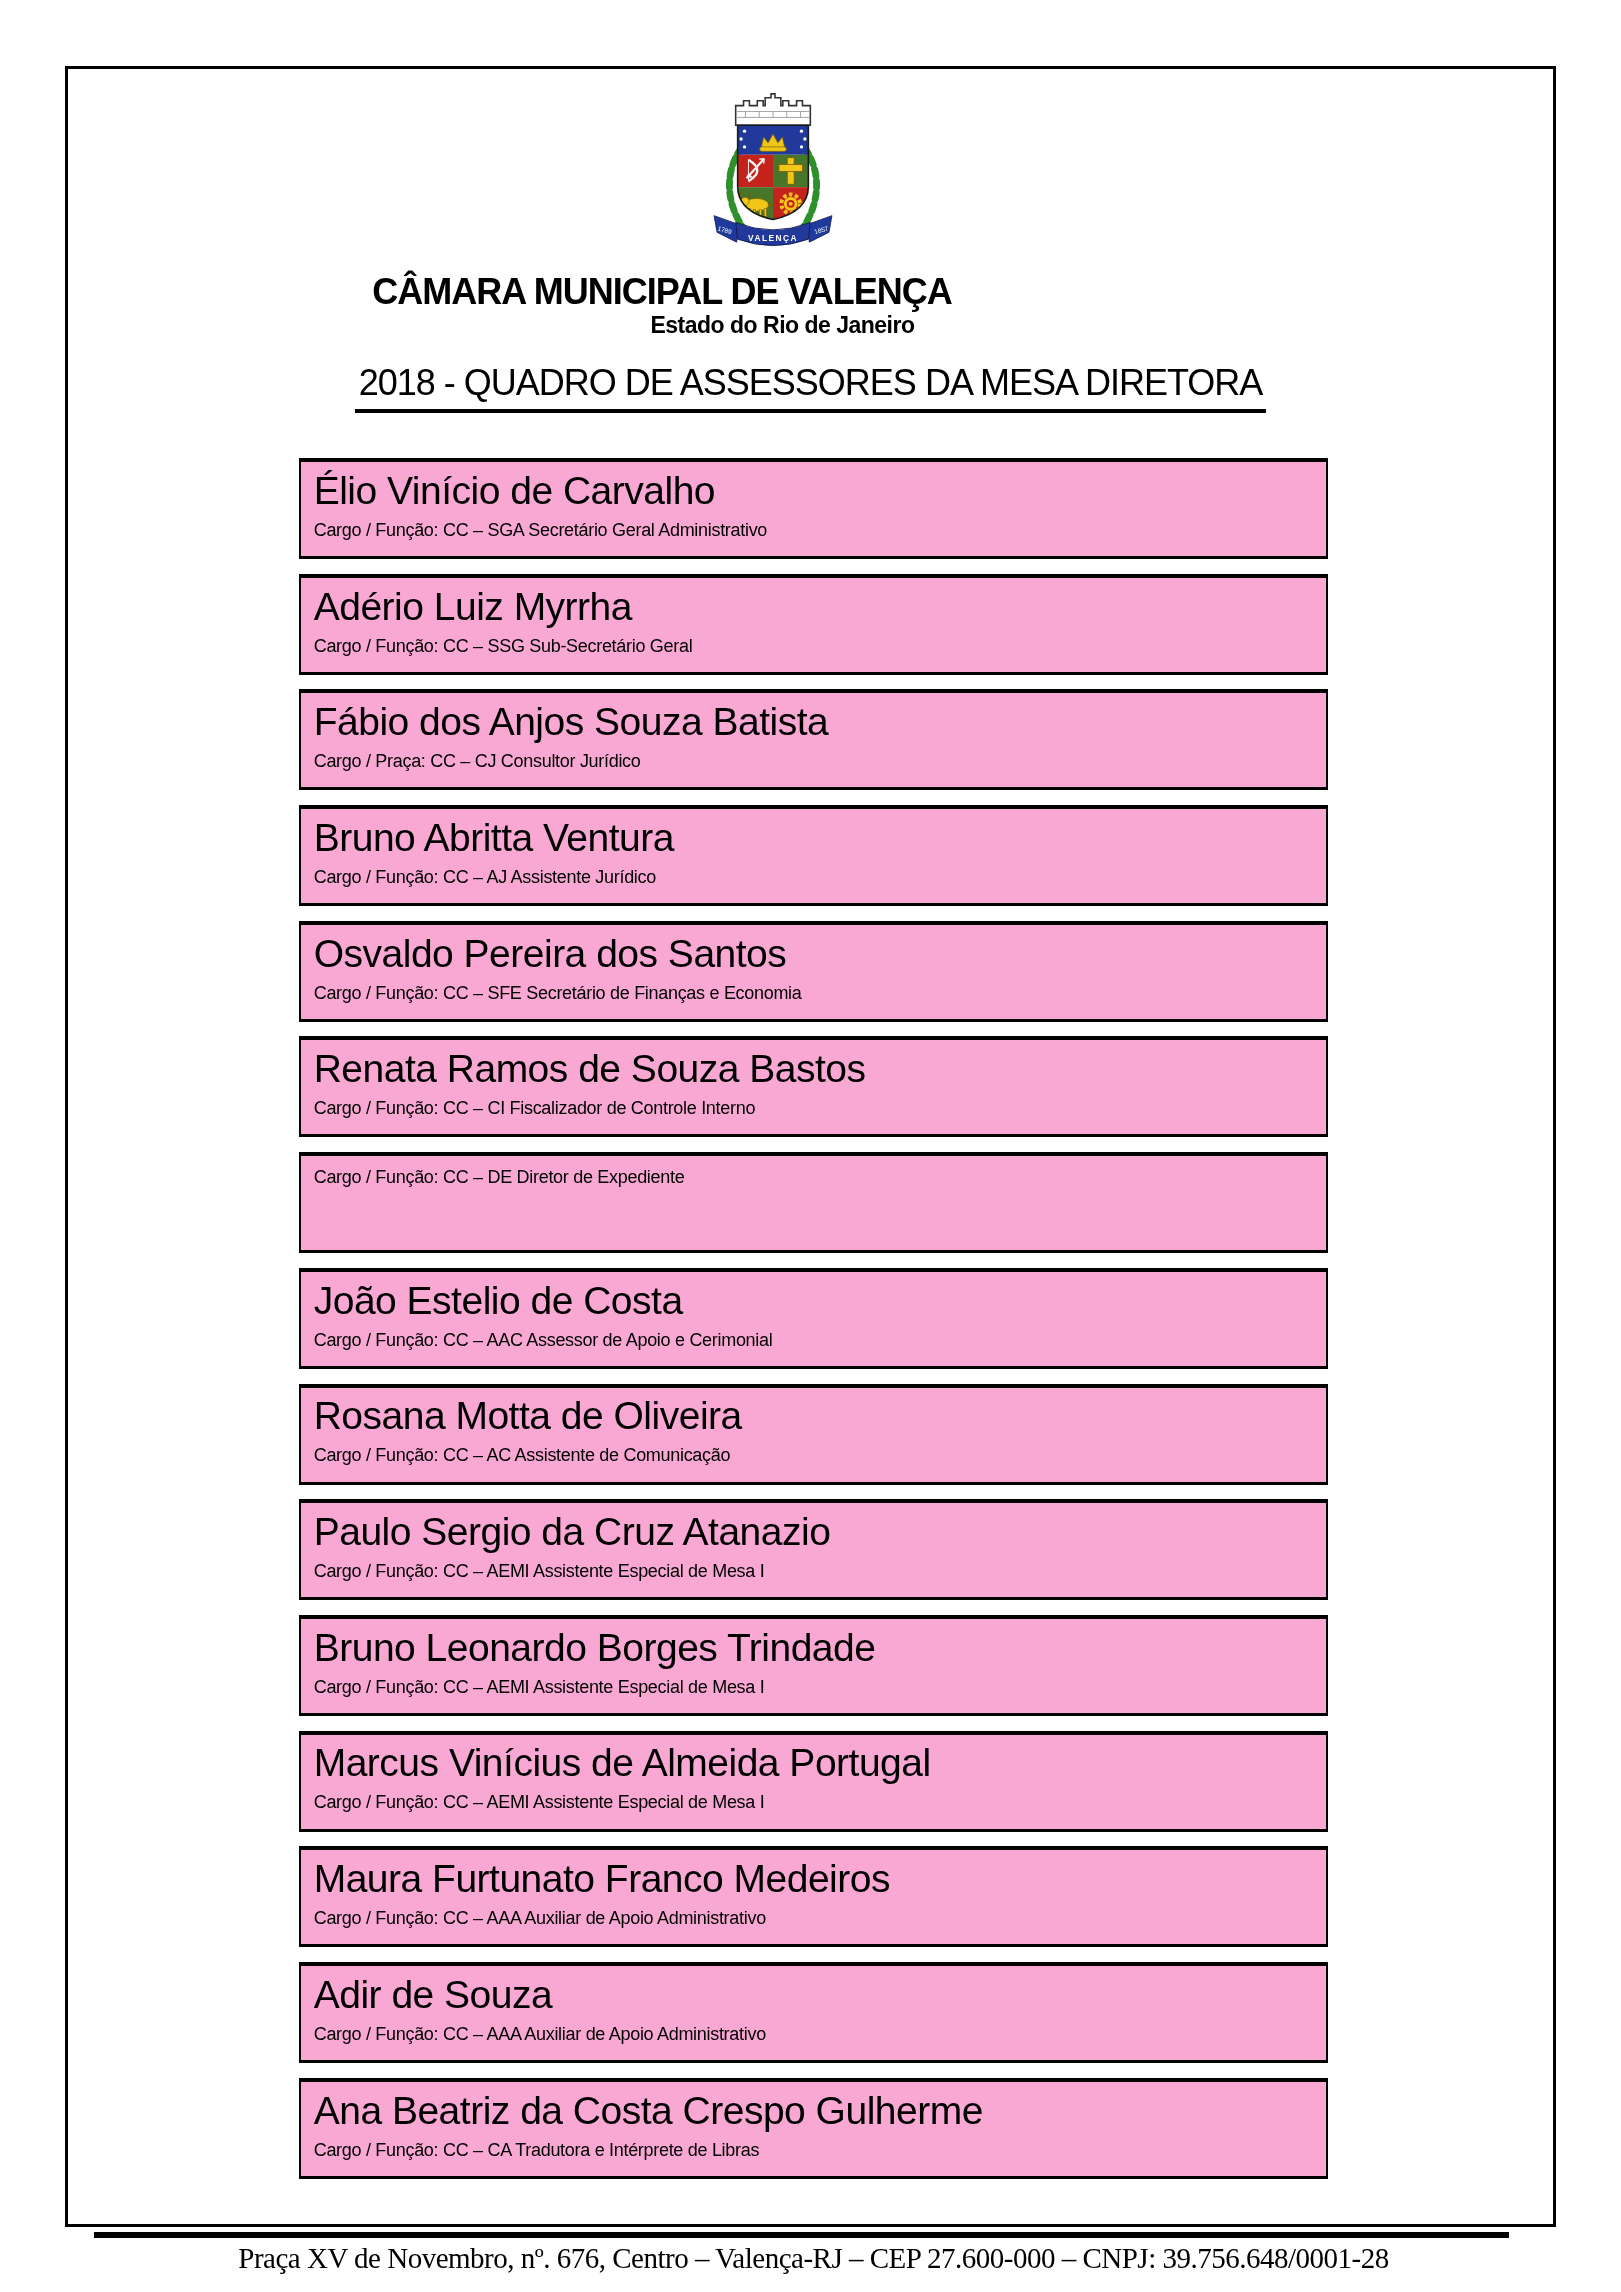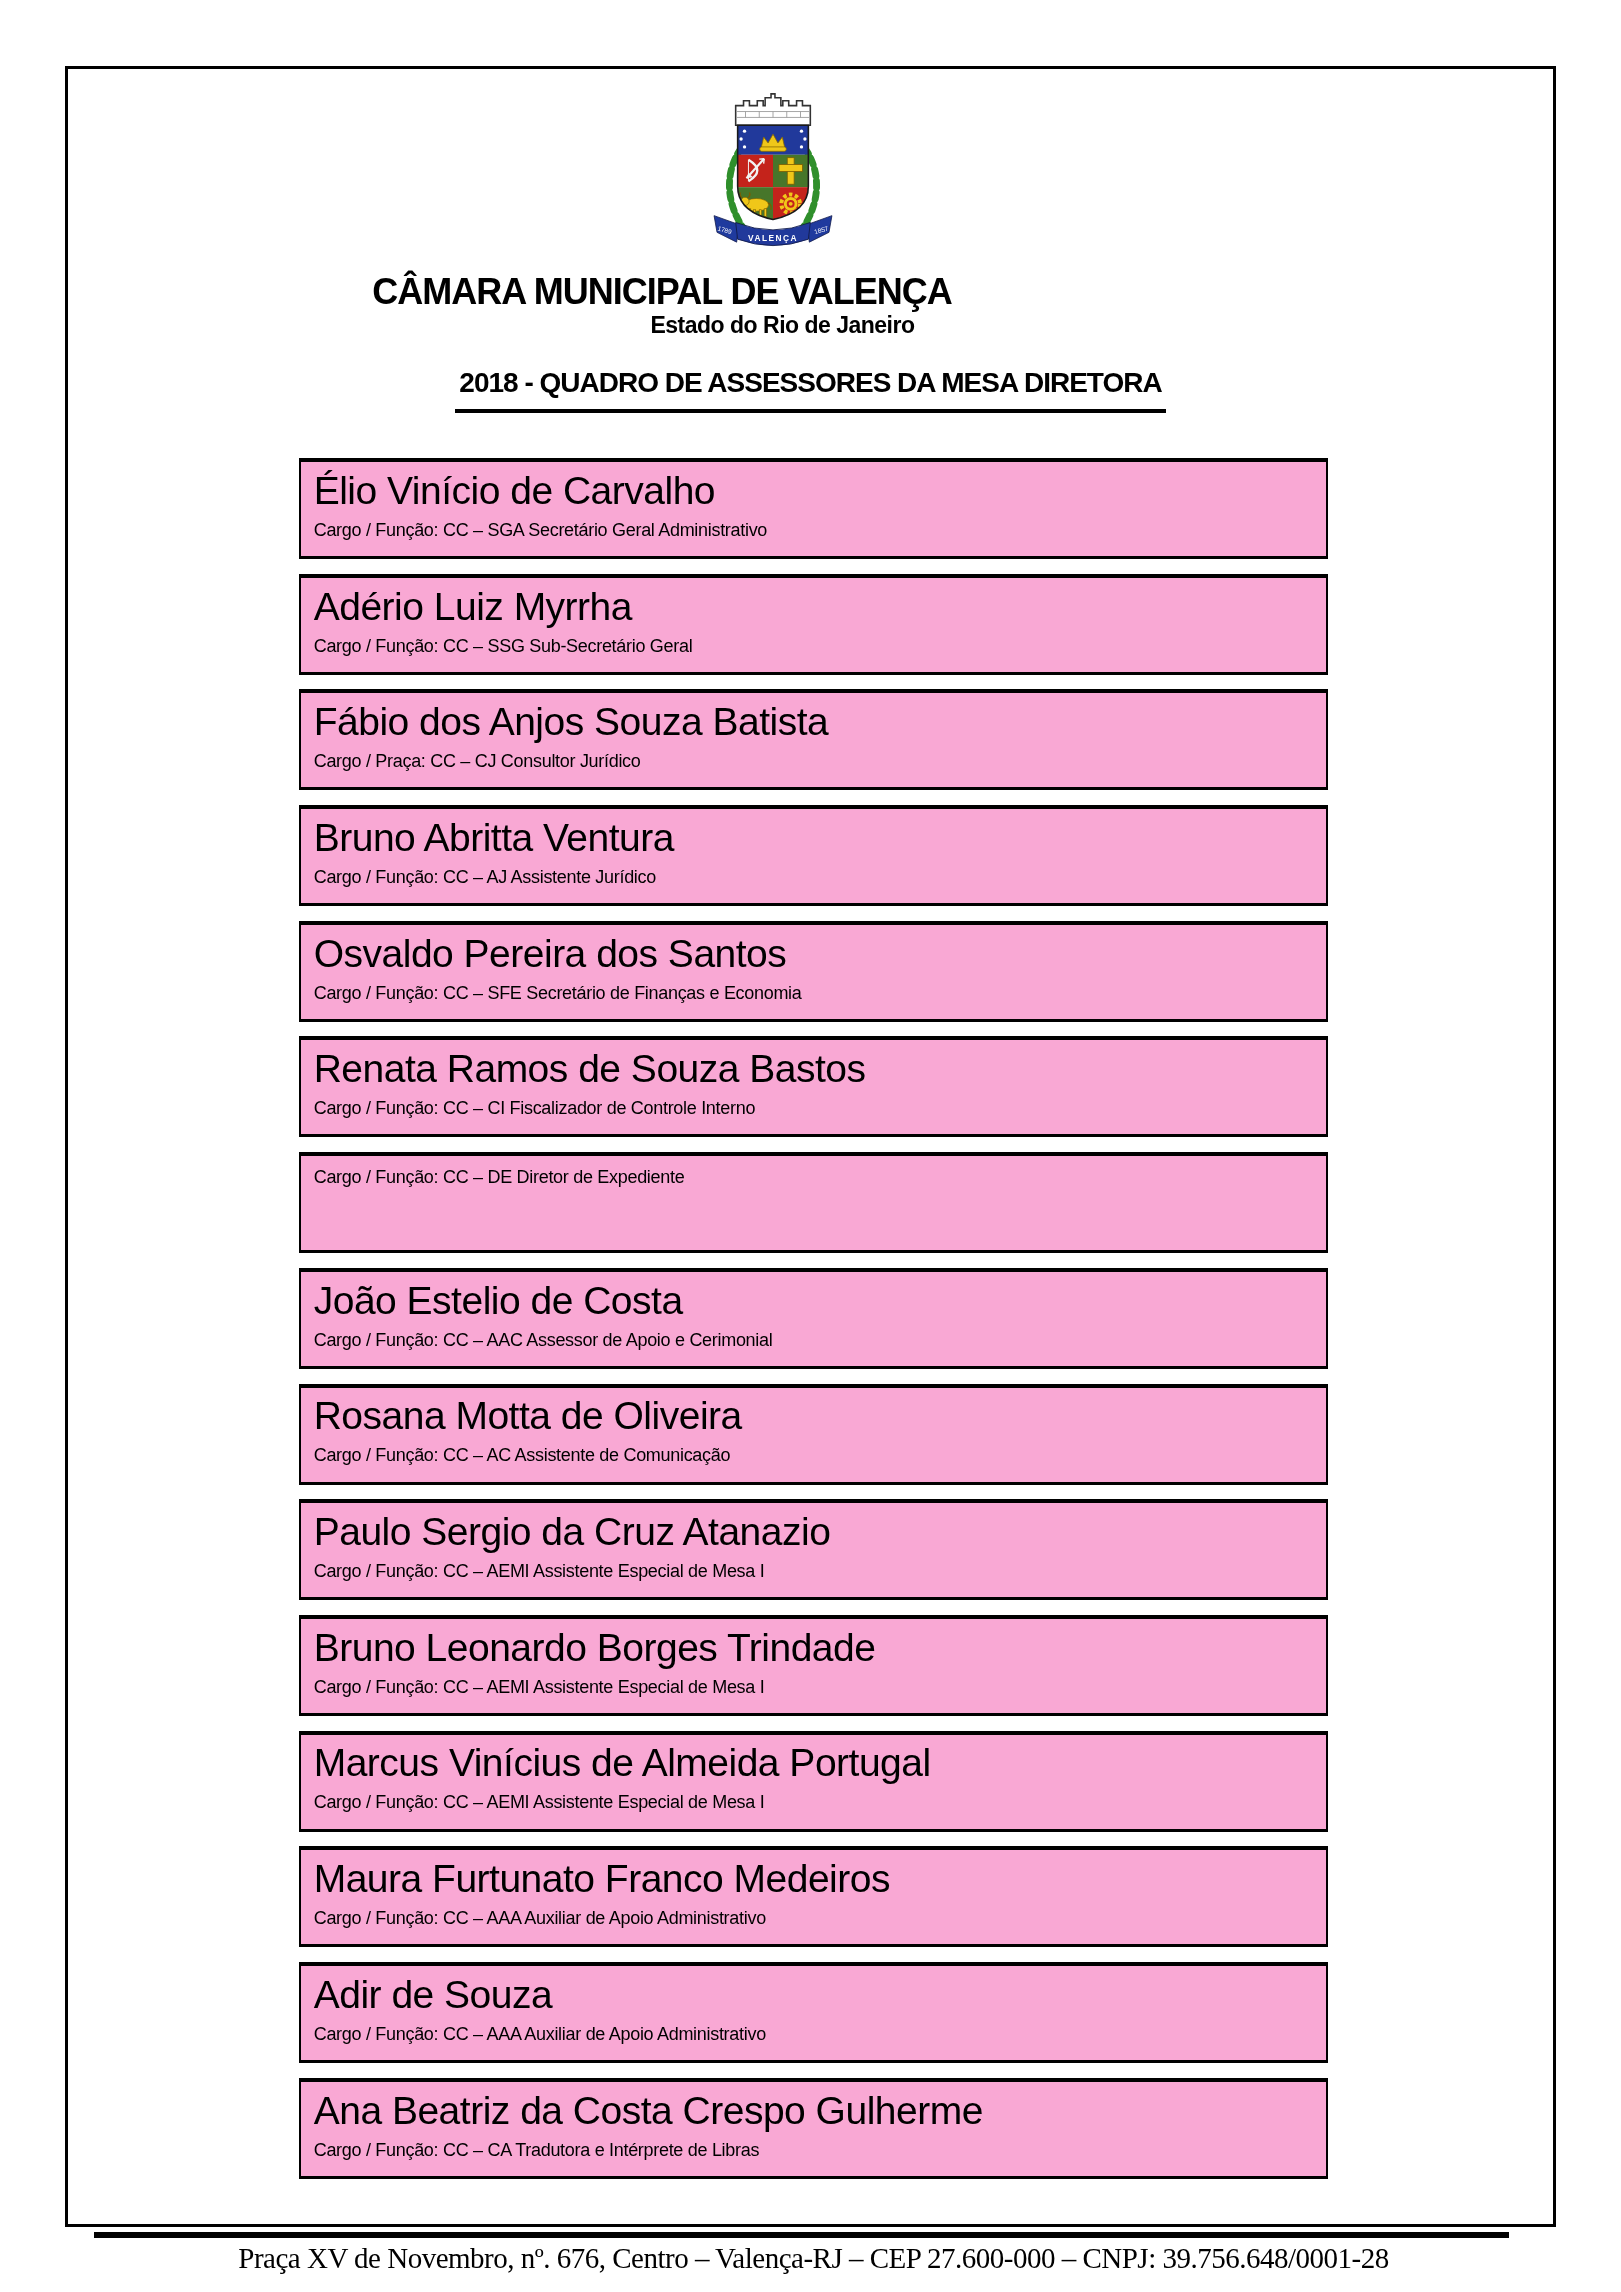--- a/index.html
+++ b/index.html
@@ -28,21 +28,21 @@
     position:absolute;left:0;top:312px;width:1475px;
     text-align:center;font-size:23px;line-height:27.4px;font-weight:bold;
     letter-spacing:-0.5px;
     padding-left:45px;
   }
   .doc-title-wrap{
     position:absolute;left:0;top:359px;width:1621px;text-align:center;
   }
   .doc-title{
     display:inline-block;
-    font-size:28px;line-height:47px;font-weight:bold;letter-spacing:-1px;
+    font-size:36px;line-height:47px;font-weight:normal;letter-spacing:-1px;
     border-bottom:4.9px solid #000;padding:0 3.9px 2.9px 3.9px;
   }
   .roster{
     position:absolute;left:299px;top:458px;width:1029px;
   }
   .card{
     box-sizing:border-box;
     width:1029px;height:101px;
     border:2.9px solid #000;border-top-width:4.9px;border-bottom-width:3.9px;
     margin-bottom:14.7px;

